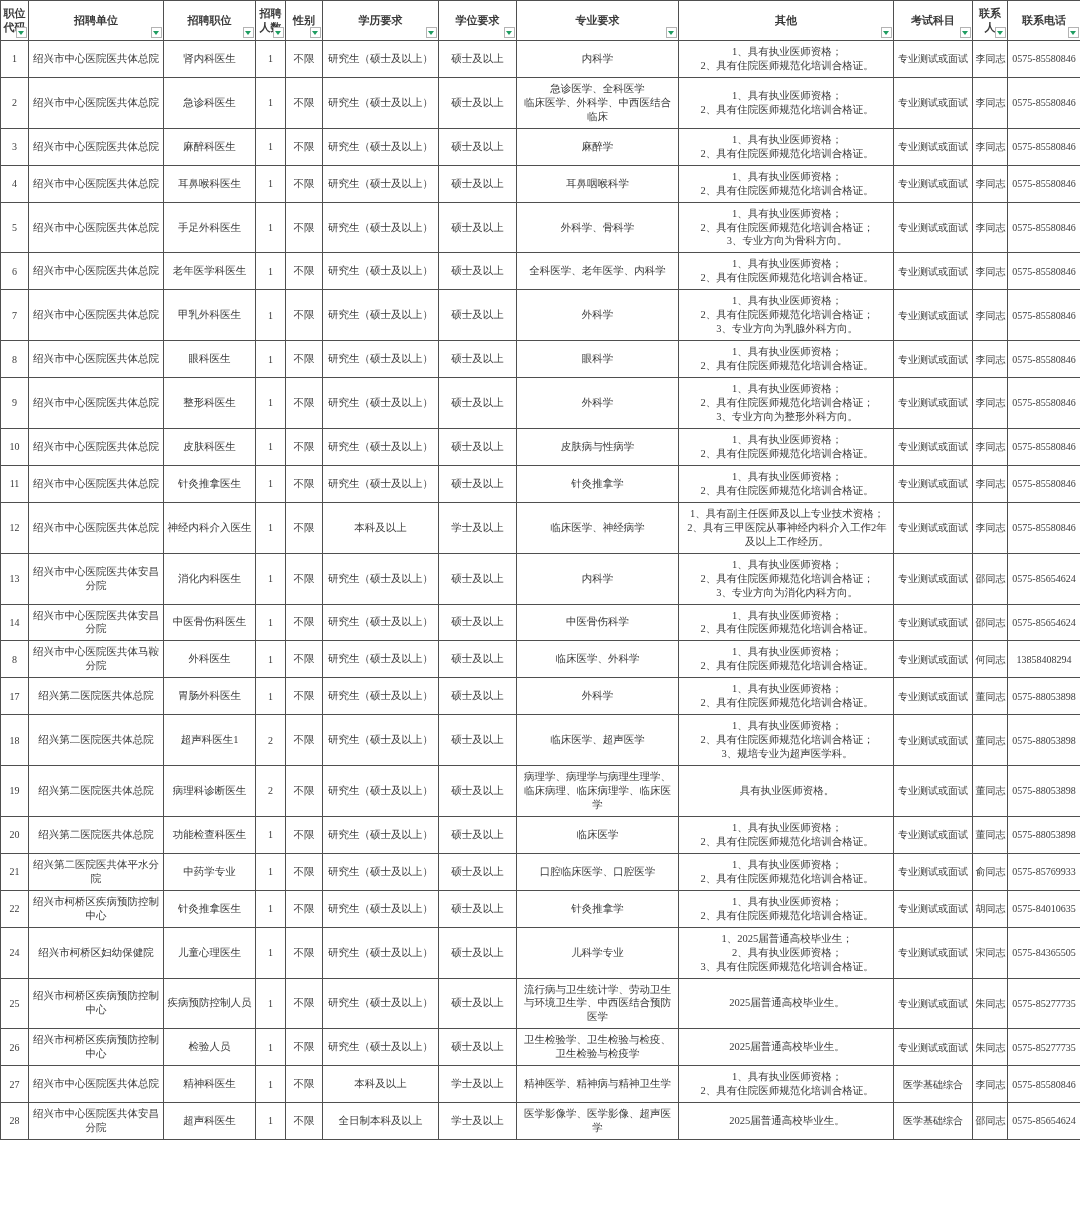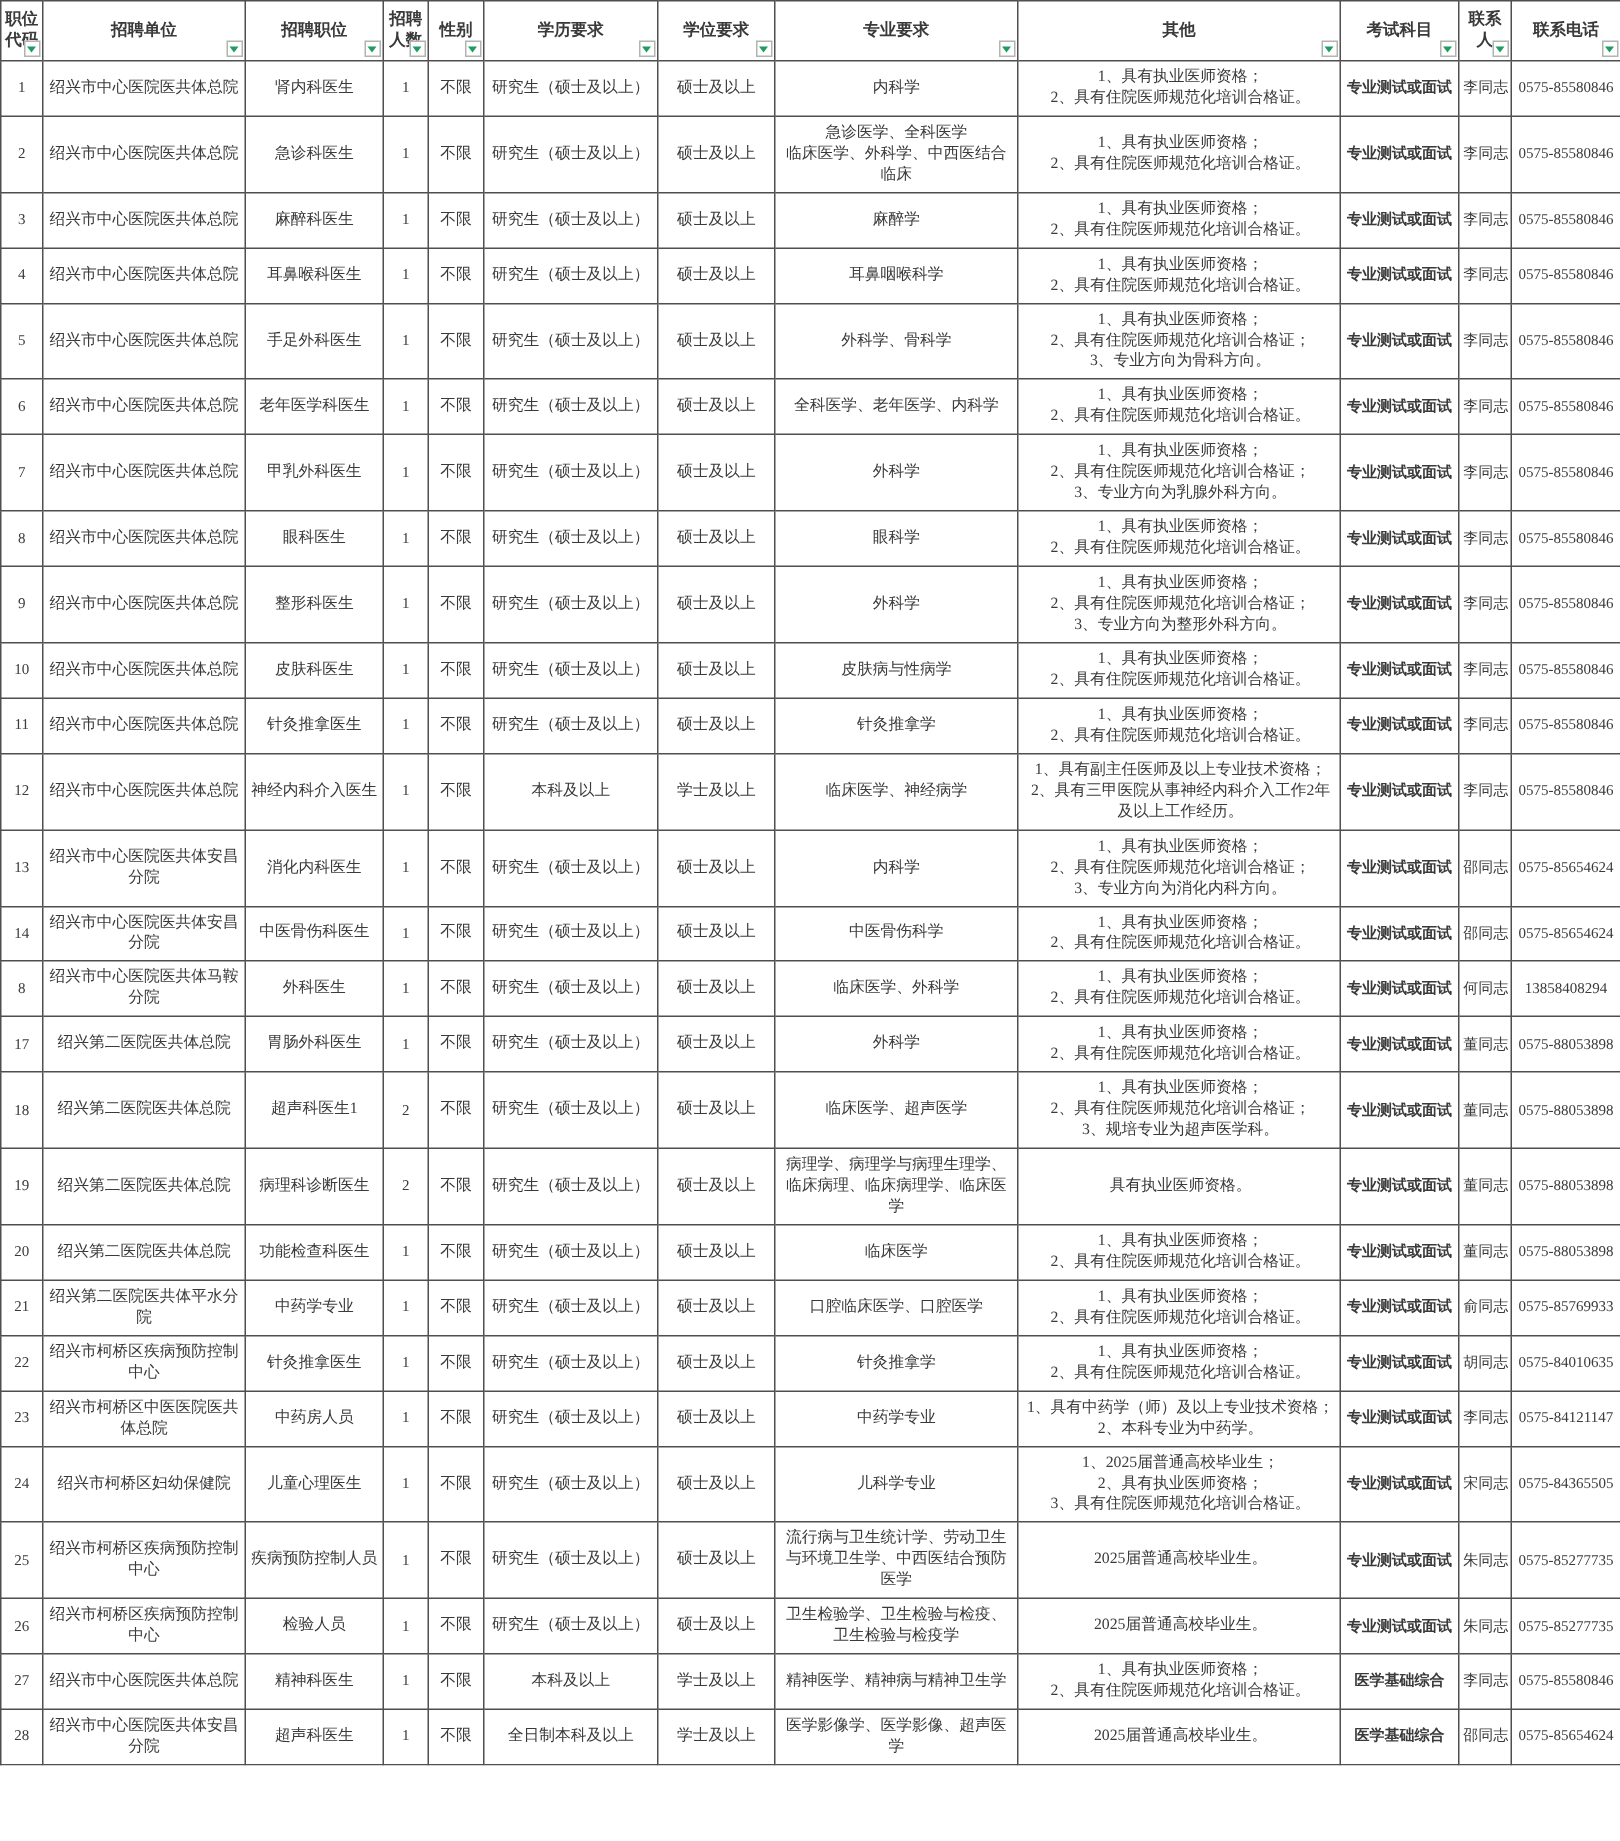--- a/index.html
+++ b/index.html
@@ -29,21 +29,21 @@
   .sheet td {
     font-size:10.5px;
     line-height:1.33;
     padding:4px 2px;
     text-align:center;
     white-space:pre-line;
     word-break:break-word;
   }
   td.col-other { text-align:center; padding-left:5px; padding-right:3px; }
   td.col-phone   { white-space:nowrap; font-size:10px;  padding-left:1px; padding-right:1px; }
-  td.col-exam    { white-space:nowrap; font-size:10px;  padding-left:1px; padding-right:1px;font-weight:bold; }
+  td.col-exam    { white-space:nowrap; font-size:10px;  padding-left:1px; padding-right:1px; }
   td.col-contact { white-space:nowrap; font-size:10px;  padding-left:2px; padding-right:1px; }
   td.col-code, td.col-count { font-size:10px; }
   .filter-btn {
     position:absolute;
     right:1px;
     bottom:2px;
     width:11px;
     height:11px;
     background:#ffffff;
     border:1px solid #b3b3b3;
@@ -410,35 +410,20 @@
         <td class="col-education">研究生（硕士及以上）</td>
         <td class="col-degree">硕士及以上</td>
         <td class="col-major">针灸推拿学</td>
         <td class="col-other">1、具有执业医师资格；
 2、具有住院医师规范化培训合格证。</td>
         <td class="col-exam">专业测试或面试</td>
         <td class="col-contact">胡同志</td>
         <td class="col-phone">0575-84010635</td>
       </tr>
       <tr>
-        <td class="col-code">23</td>
-        <td class="col-unit">绍兴市柯桥区中医医院医共体总院</td>
-        <td class="col-position">中药房人员</td>
-        <td class="col-count">1</td>
-        <td class="col-gender">不限</td>
-        <td class="col-education">研究生（硕士及以上）</td>
-        <td class="col-degree">硕士及以上</td>
-        <td class="col-major">中药学专业</td>
-        <td class="col-other">1、具有中药学（师）及以上专业技术资格；
-2、本科专业为中药学。</td>
-        <td class="col-exam">专业测试或面试</td>
-        <td class="col-contact">李同志</td>
-        <td class="col-phone">0575-84121147</td>
-      </tr>
-      <tr>
         <td class="col-code">24</td>
         <td class="col-unit">绍兴市柯桥区妇幼保健院</td>
         <td class="col-position">儿童心理医生</td>
         <td class="col-count">1</td>
         <td class="col-gender">不限</td>
         <td class="col-education">研究生（硕士及以上）</td>
         <td class="col-degree">硕士及以上</td>
         <td class="col-major">儿科学专业</td>
         <td class="col-other">1、2025届普通高校毕业生；
 2、具有执业医师资格；

